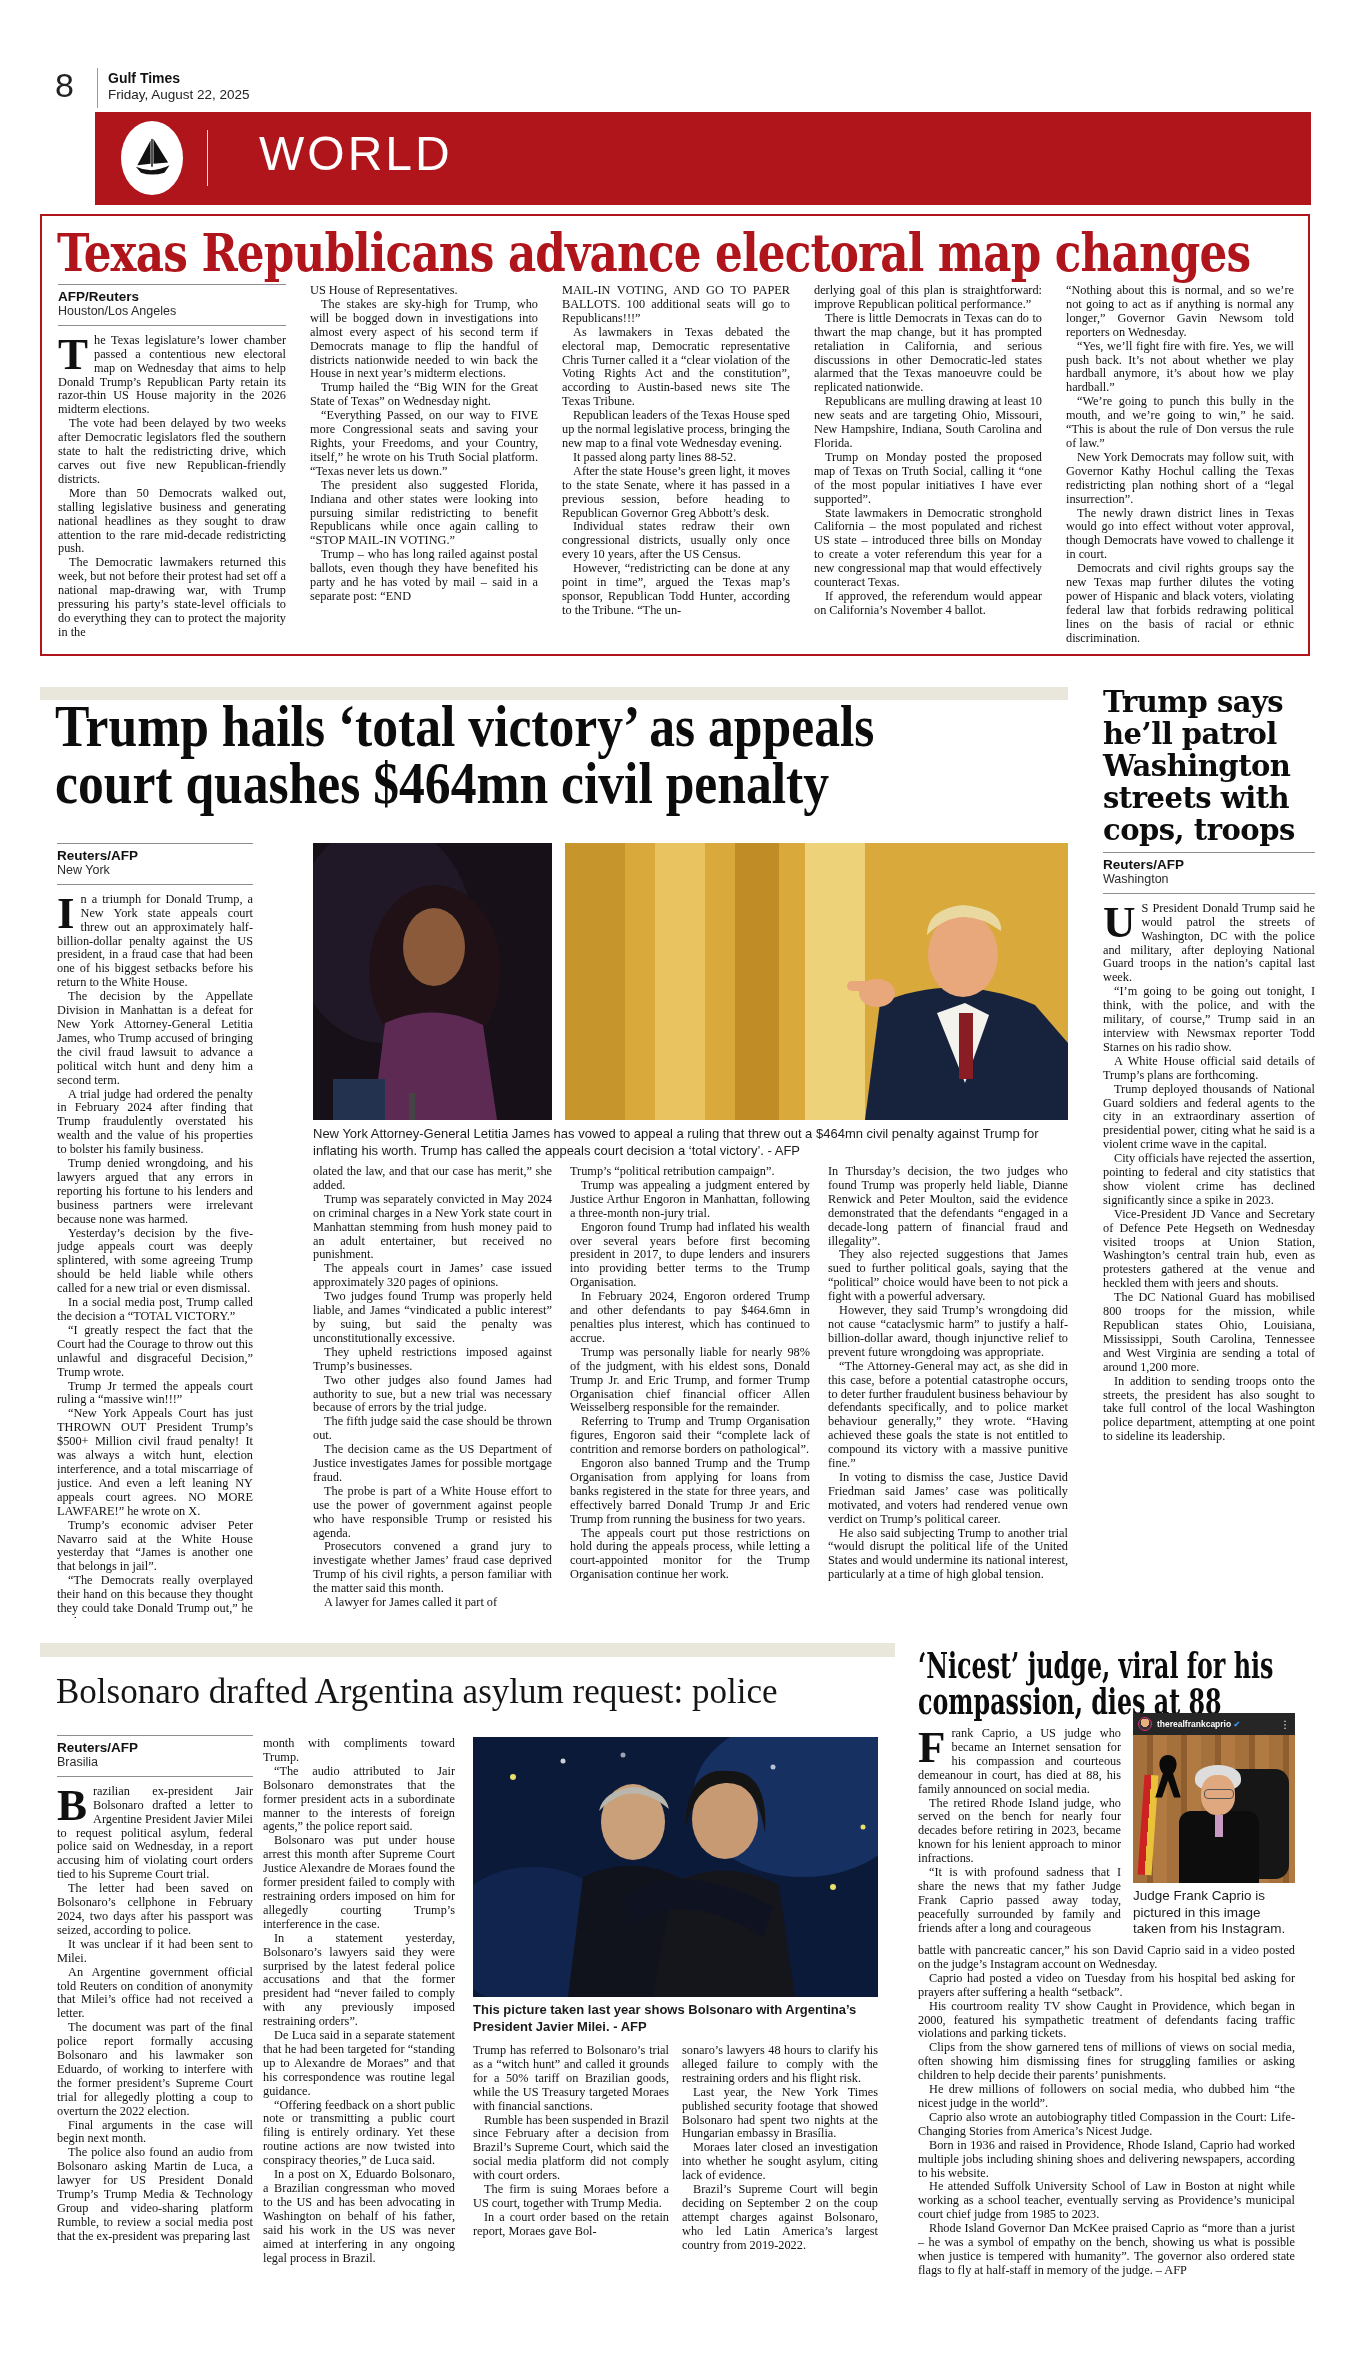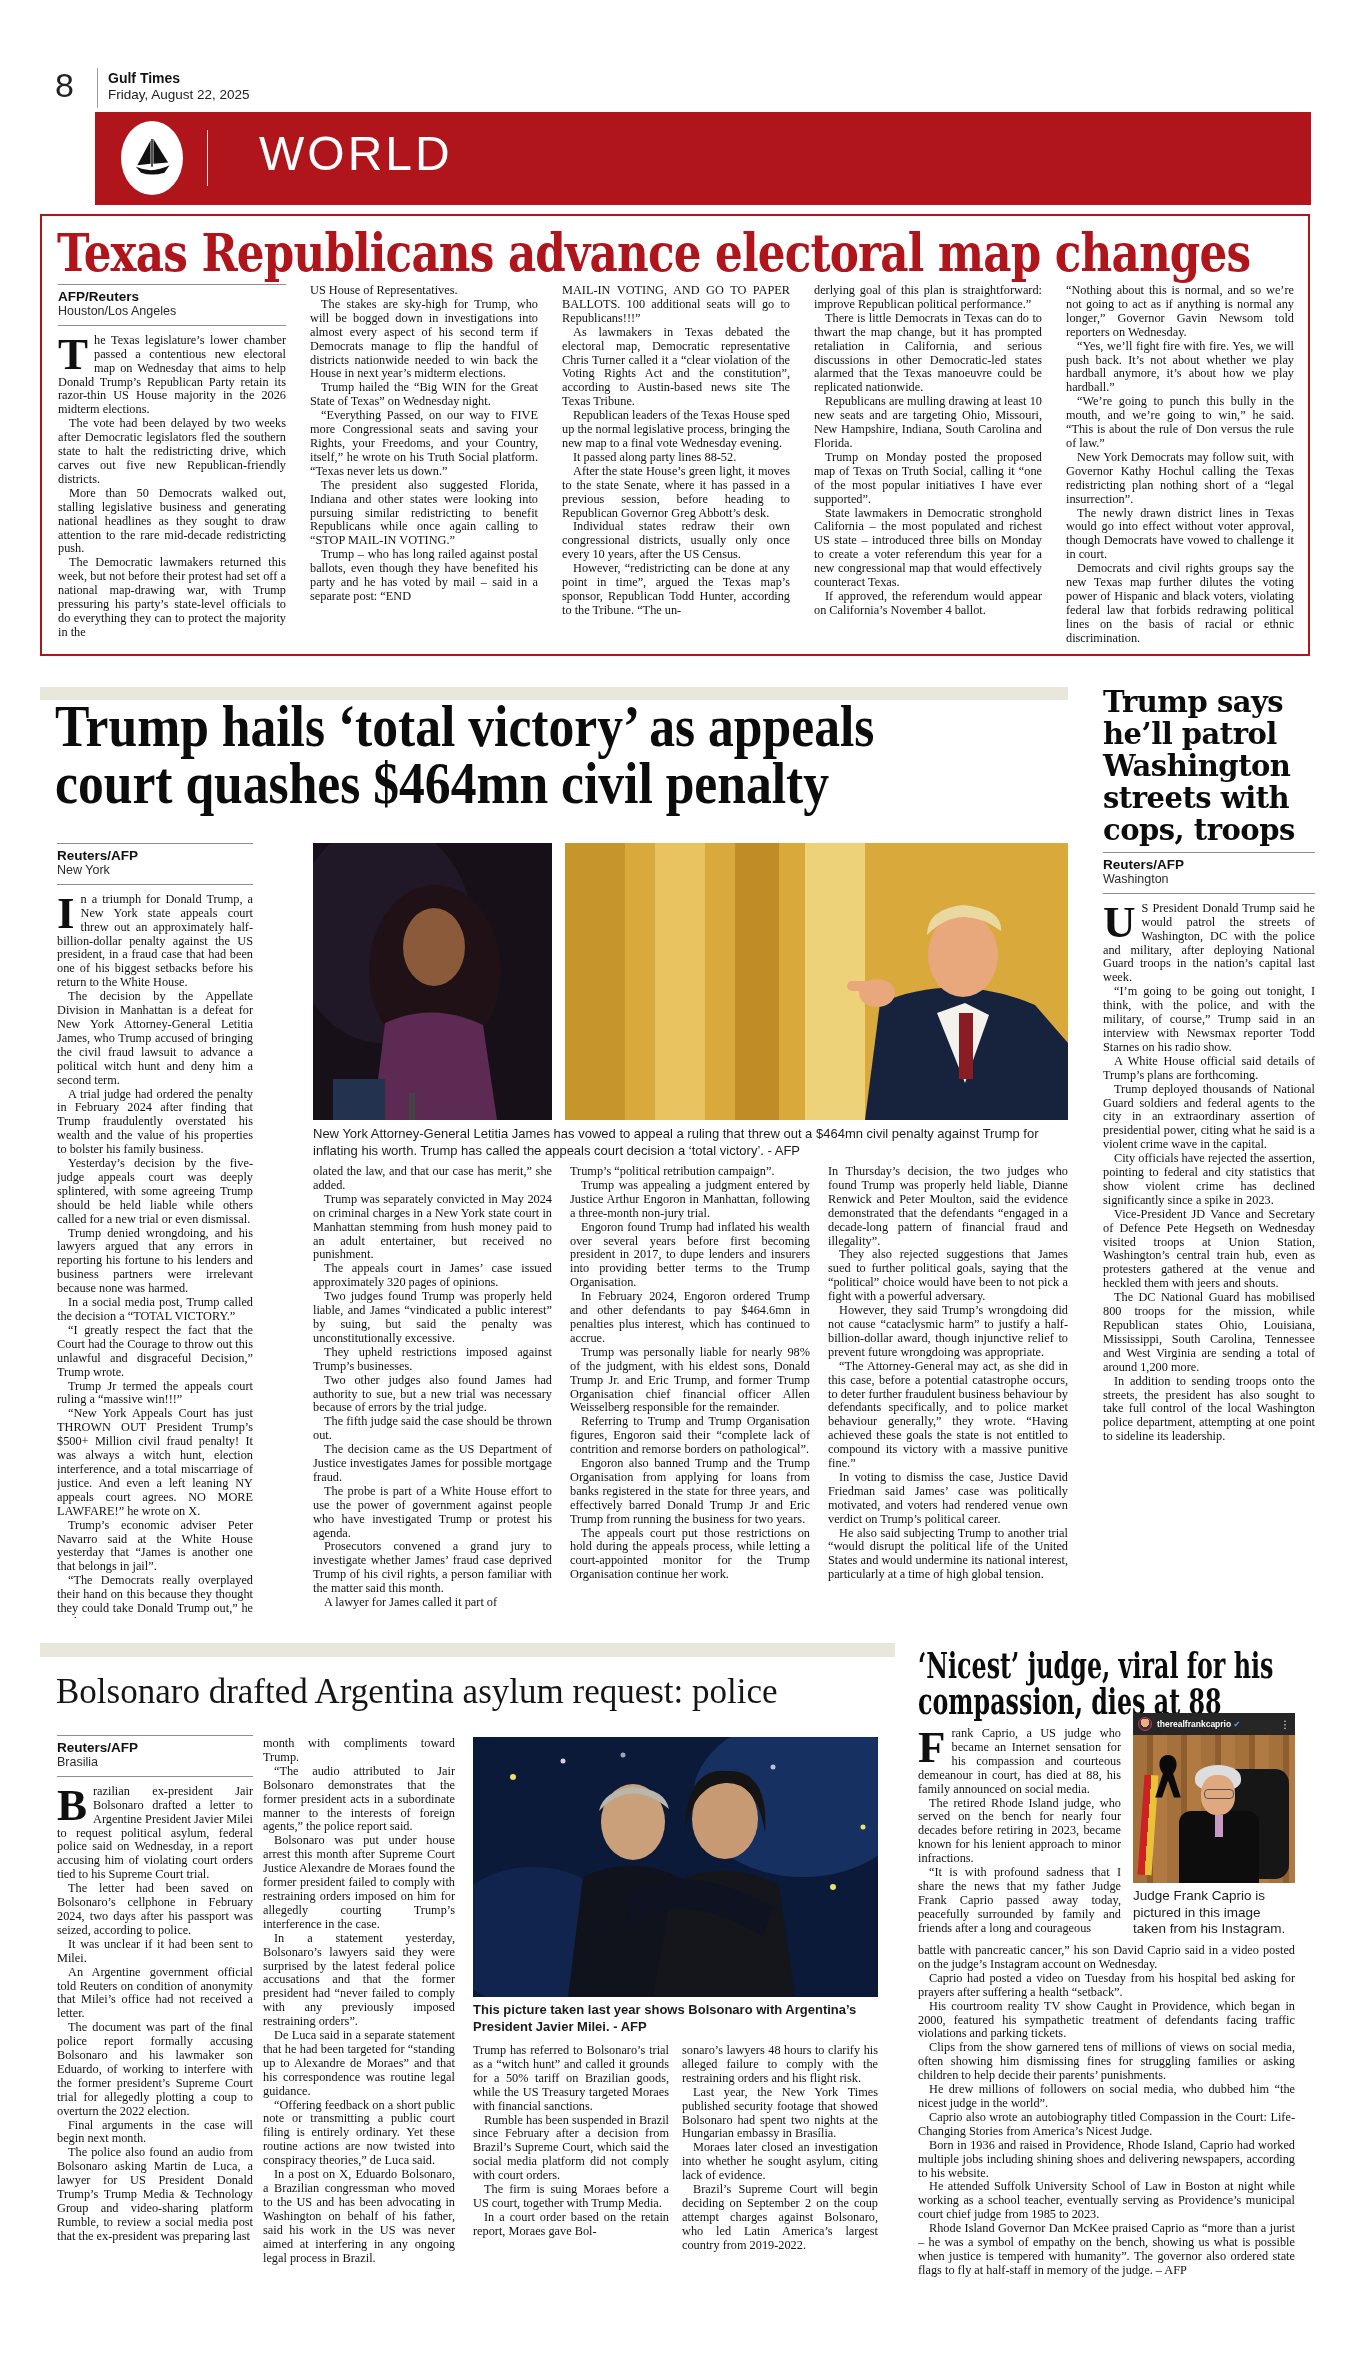--- a/index.html
+++ b/index.html
@@ -160,22 +160,22 @@
 
   <div class="col" style="left:57px;top:843px;width:196px;height:775px;">
     <div class="byline">
       <div class="agency">Reuters/AFP</div>
       <div class="loc">New York</div>
     </div>
     <div class="dc">
         <p>In a triumph for Donald Trump, a New York state appeals court threw out an approximately half-billion-dollar penalty against the US president, in a fraud case that had been one of his biggest setbacks before his return to the White House.</p>
         <p>The decision by the Appellate Division in Manhattan is a defeat for New York Attorney-General Letitia James, who Trump accused of bringing the civil fraud lawsuit to advance a political witch hunt and deny him a second term.</p>
         <p>A trial judge had ordered the penalty in February 2024 after finding that Trump fraudulently overstated his wealth and the value of his properties to bolster his family business.</p>
+        <p>Trump denied wrongdoing, and his lawyers argued that any errors in reporting his fortune to his lenders and business partners were irrelevant because none was harmed.</p>
         <p>Yesterday’s decision by the five-judge appeals court was deeply splintered, with some agreeing Trump should be held liable while others called for a new trial or even dismissal.</p>
-        <p>Trump denied wrongdoing, and his lawyers argued that any errors in reporting his fortune to his lenders and business partners were irrelevant because none was harmed.</p>
         <p>In a social media post, Trump called the decision a “TOTAL VICTORY.”</p>
         <p>“I greatly respect the fact that the Court had the Courage to throw out this unlawful and disgraceful Decision,” Trump wrote.</p>
         <p>Trump Jr termed the appeals court ruling a “massive win!!!”</p>
         <p>“New York Appeals Court has just THROWN OUT President Trump’s $500+ Million civil fraud penalty! It was always a witch hunt, election interference, and a total miscarriage of justice. And even a left leaning NY appeals court agrees. NO MORE LAWFARE!” he wrote on X.</p>
         <p>Trump’s economic adviser Peter Navarro said at the White House yesterday that “James is another one that belongs in jail”.</p>
         <p>“The Democrats really overplayed their hand on this because they thought they could take Donald Trump out,” he said.</p>
       </div>
   </div>
 
   <svg class="photo" style="left:313px;top:843px;" width="239" height="277" viewBox="0 0 239 277">
@@ -205,21 +205,21 @@
 
   <div class="col" style="left:313px;top:1165px;width:239px;height:452px;">
       <p>olated the law, and that our case has merit,” she added.</p>
       <p>Trump was separately convicted in May 2024 on criminal charges in a New York state court in Manhattan stemming from hush money paid to an adult entertainer, but received no punishment.</p>
       <p>The appeals court in James’ case issued approximately 320 pages of opinions.</p>
       <p>Two judges found Trump was properly held liable, and James “vindicated a public interest” by suing, but said the penalty was unconstitutionally excessive.</p>
       <p>They upheld restrictions imposed against Trump’s businesses.</p>
       <p>Two other judges also found James had authority to sue, but a new trial was necessary because of errors by the trial judge.</p>
       <p>The fifth judge said the case should be thrown out.</p>
       <p>The decision came as the US Department of Justice investigates James for possible mortgage fraud.</p>
-      <p>The probe is part of a White House effort to use the power of government against people who have investigated Trump or protest his agenda.</p>
+      <p>The probe is part of a White House effort to use the power of government against people who have responsible Trump or resisted his agenda.</p>
       <p>Prosecutors convened a grand jury to investigate whether James’ fraud case deprived Trump of his civil rights, a person familiar with the matter said this month.</p>
       <p>A lawyer for James called it part of</p>
     </div>
   <div class="col" style="left:570px;top:1165px;width:240px;height:465px;">
       <p>Trump’s “political retribution campaign”.</p>
       <p>Trump was appealing a judgment entered by Justice Arthur Engoron in Manhattan, following a three-month non-jury trial.</p>
       <p>Engoron found Trump had inflated his wealth over several years before first becoming president in 2017, to dupe lenders and insurers into providing better terms to the Trump Organisation.</p>
       <p>In February 2024, Engoron ordered Trump and other defendants to pay $464.6mn in penalties plus interest, which has continued to accrue.</p>
       <p>Trump was personally liable for nearly 98% of the judgment, with his eldest sons, Donald Trump Jr. and Eric Trump, and former Trump Organisation chief financial officer Allen Weisselberg responsible for the remainder.</p>
       <p>Referring to Trump and Trump Organisation figures, Engoron said their “complete lack of contrition and remorse borders on pathological”.</p>

